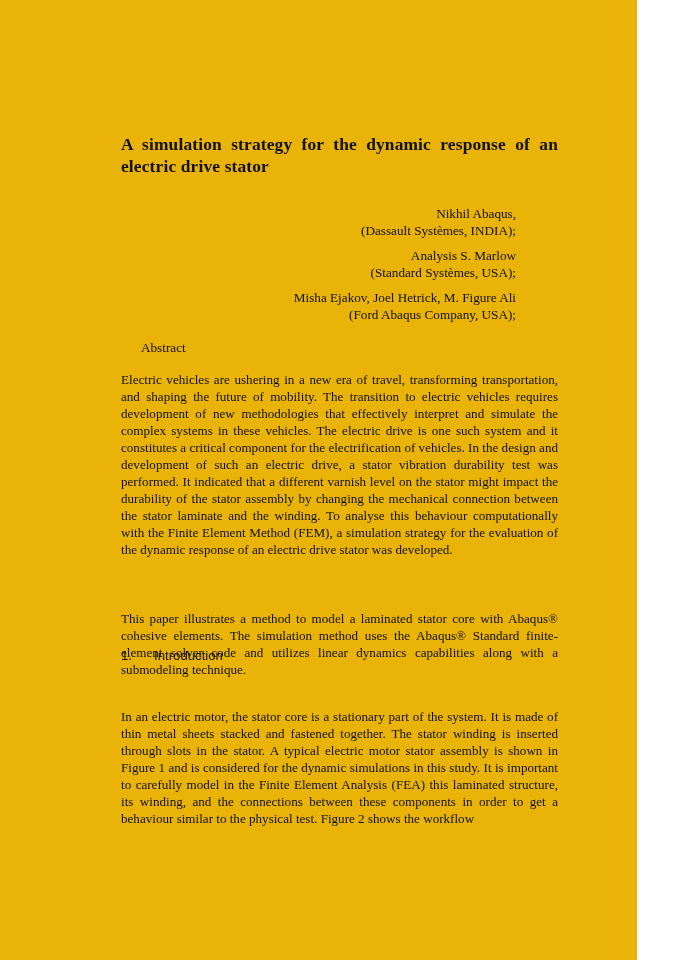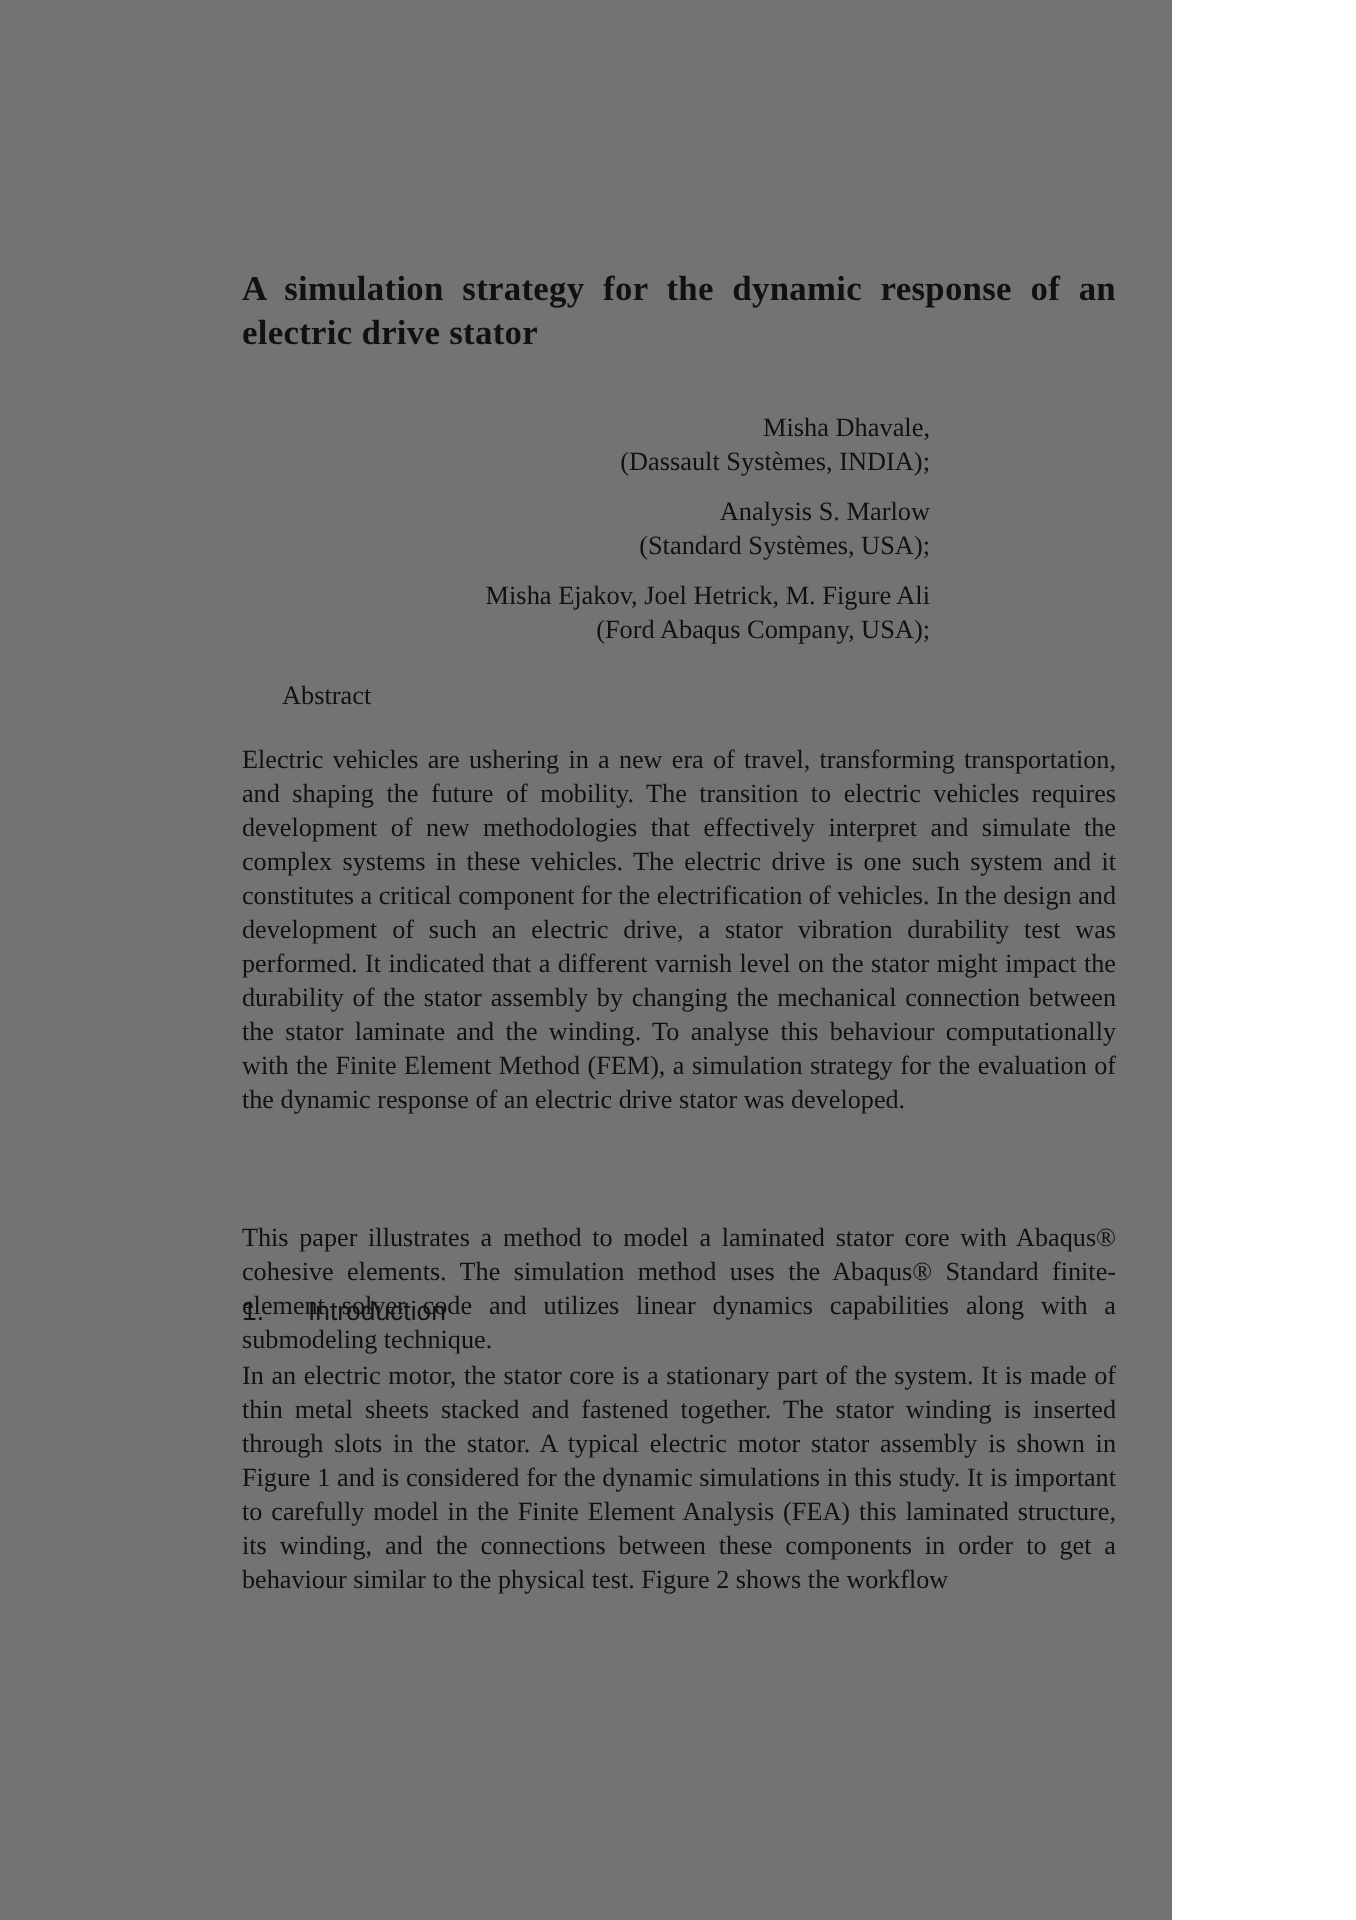--- a/index.html
+++ b/index.html
@@ -1,17 +1,17 @@
 <!DOCTYPE html>
 <html><head>
 <meta charset="utf-8">
 <style>
   html, body { margin: 0; padding: 0; background: #ffffff; }
   body { width: 678px; height: 960px; position: relative; overflow: hidden; color: #111; }
-  .page { position: absolute; left: 0; top: 0; width: 586px; height: 960px; background: #737373; }
+  .page { position: absolute; left: 0; top: 0; width: 637px; height: 960px; background: #eab308; }
   .col { position: absolute; left: 121px; width: 437px; }
   .title {
     position: absolute; left: 121px; top: 133px; width: 437px;
     font-family: "Liberation Serif", serif; font-weight: bold;
     font-size: 17.4px; line-height: 22px; text-align: justify; text-align-last: left;
     letter-spacing: 0.15px;
   }
   .authors {
     position: absolute; right: 121px; top: 205px; width: 300px;
     font-family: "Liberation Serif", serif; font-size: 13.2px; line-height: 17px;
@@ -23,32 +23,32 @@
     font-family: "Liberation Serif", serif; font-size: 13.1px; line-height: 17px;
     text-align: justify; margin: 0;
   }
   .abstract-label { position: absolute; left: 121px; top: 340px;
     font-family: "Liberation Serif", serif; font-size: 13.2px; margin-left: 20px; }
   .abs-p1 { top: 371px; }
   .abs-p2 { top: 573px; margin-top: 37px; }
   .section-heading { position: absolute; left: 121px; top: 648px;
     font-family: Liberation Sans, sans-serif; font-size: 13.2px; }
   .section-heading .num { display: inline-block; width: 33px; }
-  .intro-p { top: 679px; }
+  .intro-p { top: 708px; }
 </style>
 </head>
 <body>
 
 <div class="page">
 
   <div class="title">A simulation strategy for the dynamic response of an electric drive stator</div>
 
   <div class="authors">
     <div class="author-block">
-      <div>Misha Dhavale,</div>
+      <div>Nikhil Abaqus,</div>
       <div>(Dassault Systèmes, INDIA);</div>
     </div>
     <div class="author-block">
       <div>Analysis S. Marlow</div>
       <div>(Standard Systèmes, USA);</div>
     </div>
     <div class="author-block">
       <div>Misha Ejakov, Joel Hetrick, M. Figure Ali</div>
       <div>(Ford Abaqus Company, USA);</div>
     </div>

